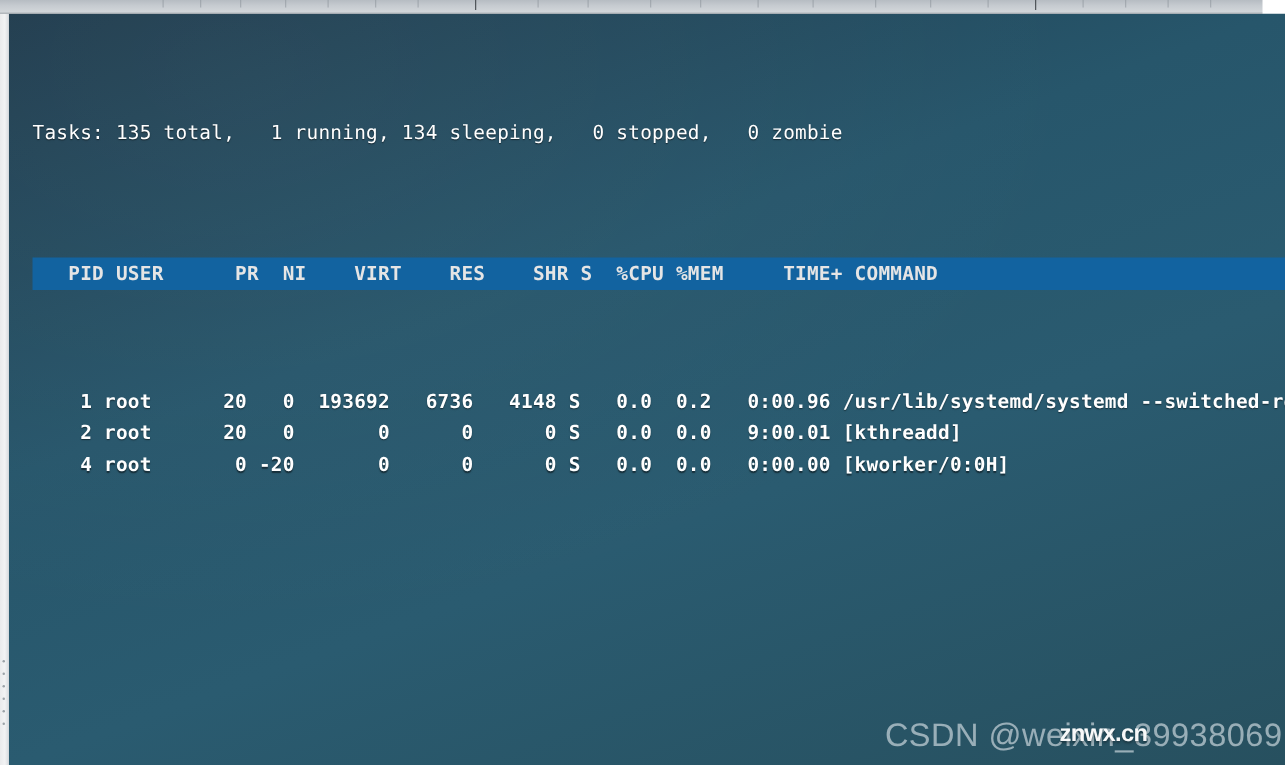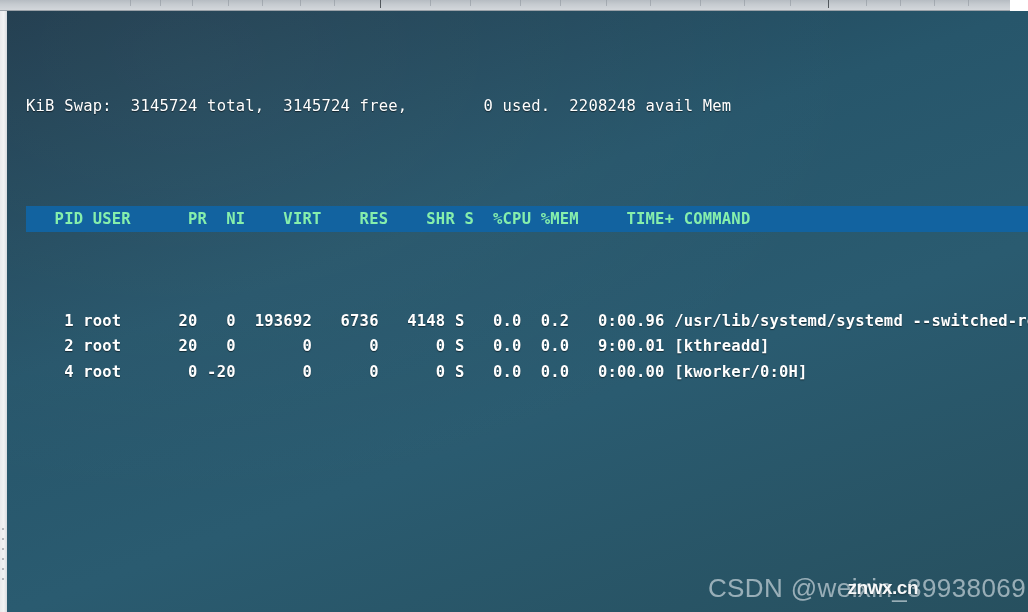--- a/index.html
+++ b/index.html
@@ -101,21 +101,21 @@
     text-shadow: 0 1px 1px rgba(0,0,0,0.55);
   }
   .term-line.summary { font-weight: normal; }
 
   
   .col-header {
     margin-top: 10px;
     height: 26px;
     line-height: 26px;
     background: #1263a0;
-    color: #86efac;
+    color: #e5e5e5;
     font-weight: bold;
     padding-left: 19px;
     box-sizing: border-box;
     width: 1002px;
     margin-left: 19px;
     padding-left: 0;
     text-shadow: none;
   }
 
   .rows {
@@ -192,21 +192,21 @@
     <i></i>
       <i></i>
       <i></i>
       <i></i>
       <i></i>
       <i></i>
   </div>
 
   <div class="terminal">
 
-    <div class="term-line summary">KiB Swap:  3145724 total,  3145724 free,        0 used.  2208248 avail Mem</div>
+    <div class="term-line summary">Tasks: 135 total,   1 running, 134 sleeping,   0 stopped,   0 zombie</div>
 
     <div class="col-header">   PID USER      PR  NI    VIRT    RES    SHR S  %CPU %MEM     TIME+ COMMAND</div>
 
     <div class="rows" id="rows-container"><div class="proc-row">    1 root      20   0  193692   6736   4148 S   0.0  0.2   0:00.96 /usr/lib/systemd/systemd --switched-ro</div><div class="proc-row">    2 root      20   0       0      0      0 S   0.0  0.0   9:00.01 [kthreadd]</div><div class="proc-row">    4 root       0 -20       0      0      0 S   0.0  0.0   0:00.00 [kworker/0:0H]</div></div>
 
     
 
   </div>
 
   <div class="watermark-csdn">CSDN @weixin_39938069</div>

